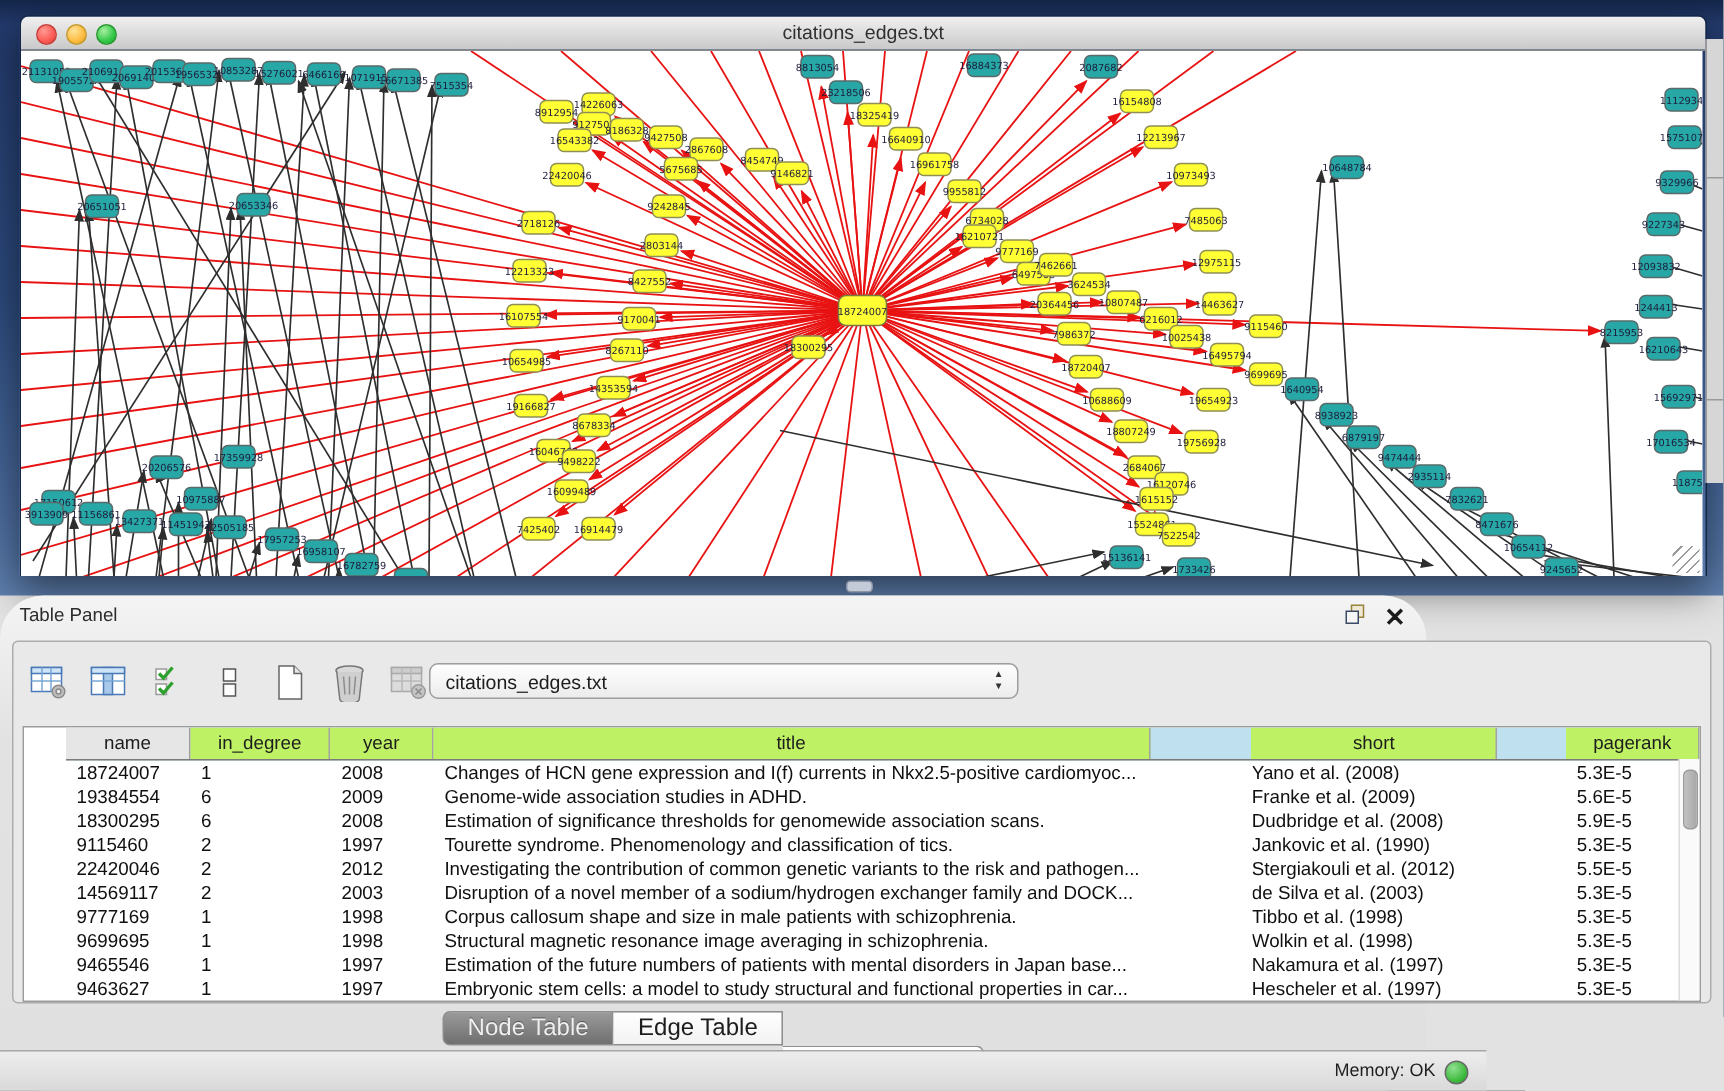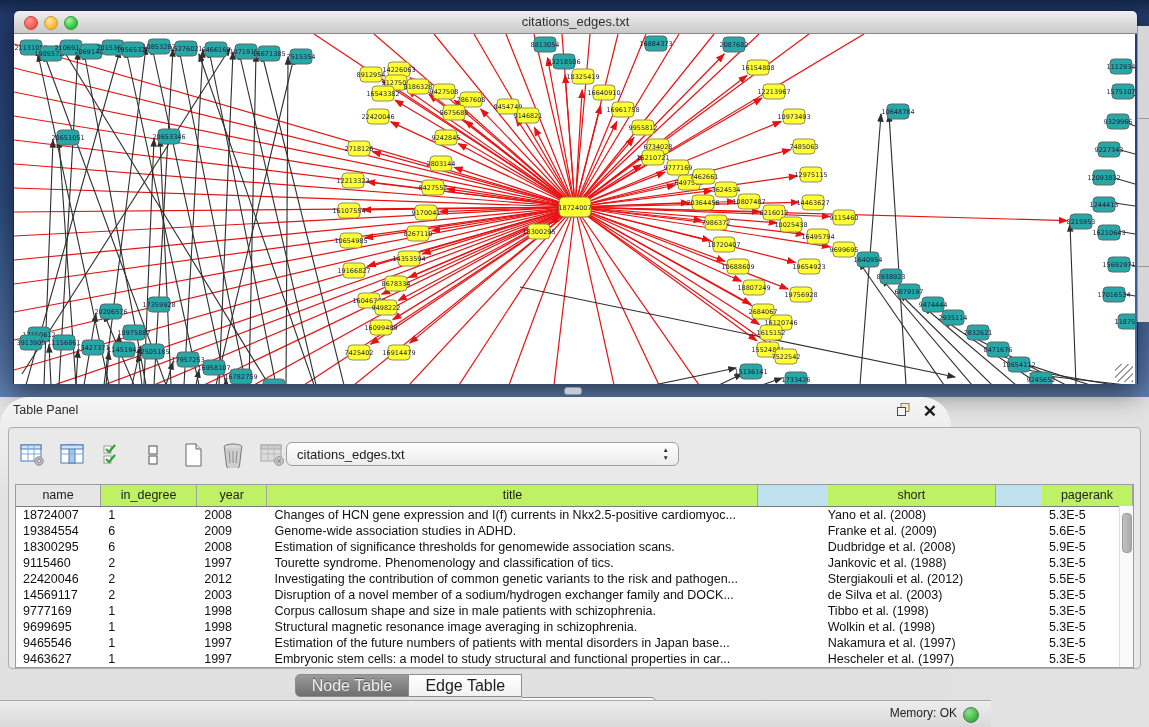--- a/index.html
+++ b/index.html
@@ -40,21 +40,21 @@
   .closex{font-size:17px;font-weight:bold;color:#1c1c1c;line-height:16px;cursor:default;}
   .pbody{position:absolute;left:8px;top:30px;width:1131px;height:240px;background:#e9e9e9;
     border:1px solid #adadad;border-radius:4px;}
   .toolbar{position:absolute;left:10px;top:12px;height:30px;display:flex;align-items:center;gap:12px;}
   .ticon{width:28px;height:26px;display:flex;align-items:center;justify-content:center;}
   .fx{font-family:"DejaVu Serif",serif;font-style:italic;font-weight:bold;font-size:15px;color:#222;}
   .combo{position:absolute;left:277px;top:14px;width:393px;height:24px;border:1px solid #9d9d9d;border-radius:6px;
     background:linear-gradient(#fefefe,#ececec);font-size:13px;color:#1c1c1c;line-height:23px;padding-left:10px;box-sizing:border-box;}
   .combo .arr{position:absolute;right:9px;top:3px;font-size:6.5px;color:#333;line-height:8px;text-align:center;}
   .twrap{position:absolute;left:6px;top:56px;width:1119px;height:184px;background:#ffffff;
-    border:1px solid #9c9c9c;box-sizing:border-box;overflow:hidden;}
+    border:1px solid #9c9c9c;box-sizing:border-box;overflow:hidden;padding-left:28px;}
   .thead{display:flex;height:21px;border-bottom:1px solid #7b7b7b;background:#bfe0ee;}
   .th{box-sizing:border-box;border-right:1px solid #a3a3a3;background:#bef264;
     font-size:12.5px;color:#1d1d1d;text-align:center;line-height:20px;overflow:hidden;white-space:nowrap;}
   .th.hname{background:#e6e6e6;border-right:1px solid #9c9c9c;}
   .th.c4{text-align:left;padding-left:4px;}
   .sortch{font-size:9px;margin-right:3px;color:#1d425a;}
   .tbody .tr{display:flex;height:16px;line-height:16px;}
   .td{box-sizing:border-box;padding-left:7px;font-size:12.5px;color:#101010;
     overflow:hidden;white-space:nowrap;}
   .c0{width:86px;}.c1{width:97px;}.c2{width:71px;}.c3{width:496px;}.c4{width:70px;margin-top:36px;}
@@ -878,21 +878,21 @@
             <span class="td c4">0</span>
             <span class="td c5">Dudbridge et al. (2008)</span>
             <span class="td c6">5.9E-5</span>
           </div>
           <div class="tr">
             <span class="td c0">9115460</span>
             <span class="td c1">2</span>
             <span class="td c2">1997</span>
             <span class="td c3">Tourette syndrome. Phenomenology and classification of tics.</span>
             <span class="td c4">0</span>
-            <span class="td c5">Jankovic et al. (1988)</span>
+            <span class="td c5">Jankovic et al. (1990)</span>
             <span class="td c6">5.3E-5</span>
           </div>
           <div class="tr">
             <span class="td c0">22420046</span>
             <span class="td c1">2</span>
             <span class="td c2">2012</span>
             <span class="td c3">Investigating the contribution of common genetic variants to the risk and pathogen...</span>
             <span class="td c4">0</span>
             <span class="td c5">Stergiakouli et al. (2012)</span>
             <span class="td c6">5.5E-5</span>

